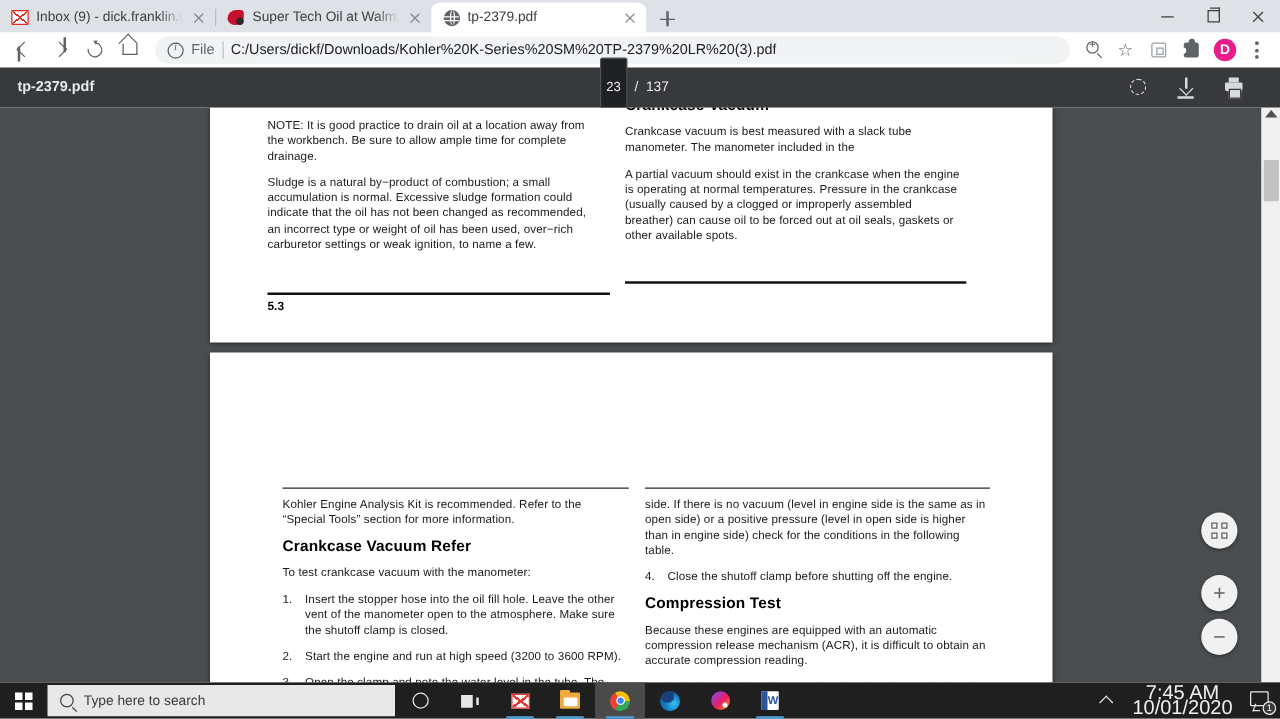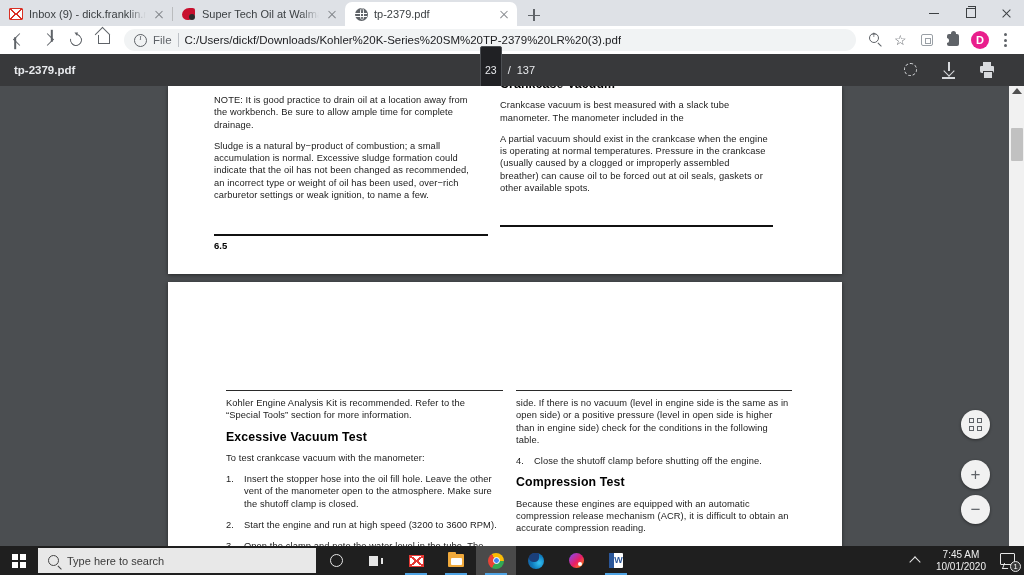--- a/index.html
+++ b/index.html
@@ -399,21 +399,21 @@
     position:absolute; right:0; display:flex; align-items:center; height:29px; gap:0;
   }
   .tray-chevron {
     width:26px; height:29px; position:relative;
   }
   .tray-chevron::before {
     content:""; position:absolute; left:9px; top:12px; width:7px; height:7px;
     border-left:1.3px solid #e6e6e6; border-top:1.3px solid #e6e6e6; transform: rotate(45deg);
   }
   .clock {
-    color:#f0f0f0; font-size:10px; line-height:12px; text-align:center; padding:0 8px;
+    color:#f0f0f0; font-size:16px; line-height:12px; text-align:center; padding:0 8px;
   }
   .notif { width:30px; height:29px; position:relative; }
   .notif-box {
     position:absolute; left:6px; top:7px; width:15px; height:12px;
     border:1.4px solid #e6e6e6; border-radius:1px;
   }
   .notif-box::after {
     content:""; position:absolute; left:2px; bottom:-5px; width:5px; height:5px;
     border-left:1.4px solid #e6e6e6; border-bottom:1.4px solid #e6e6e6;
     transform: skewX(-20deg);
@@ -527,37 +527,37 @@
   </div>
 
   <div class="pdf-body">
 
     <div class="pdf-page page-one">
       <div class="col-text p1-left">
         <p>NOTE: It is good practice to drain oil at a location away from the workbench. Be sure to allow ample time for complete drainage.</p>
         <p>Sludge is a natural by−product of combustion; a small accumulation is normal. Excessive sludge formation could indicate that the oil has not been changed as recommended, an incorrect type or weight of oil has been used, over−rich carburetor settings or weak ignition, to name a few.</p>
       </div>
       <div class="rule p1-rule-l"></div>
-      <div class="page-folio p1-folio">6.5</div>
+      <div class="page-folio p1-folio">5.3</div>
 
       <div class="col-text p1-right">
         <div class="sec-head">Crankcase Vacuum</div>
         <p>Crankcase vacuum is best measured with a slack tube manometer. The manometer included in the</p>
         <p>A partial vacuum should exist in the crankcase when the engine is operating at normal temperatures. Pressure in the crankcase (usually caused by a clogged or improperly assembled breather) can cause oil to be forced out at oil seals, gaskets or other available spots.</p>
       </div>
       <div class="rule p1-rule-r"></div>
     </div>
 
     <div class="pdf-page page-two">
       <div class="rule-thin p2-rule-l"></div>
       <div class="rule-thin p2-rule-r"></div>
 
       <div class="col-text p2-left">
         <p>Kohler Engine Analysis Kit is recommended. Refer to the “Special Tools” section for more information.</p>
-        <div class="sec-head">Excessive Vacuum Test</div>
+        <div class="sec-head">Crankcase Vacuum Refer</div>
         <p>To test crankcase vacuum with the manometer:</p>
         <ul class="num-list">
           <li>
             <span class="n">1.</span>
             <span>Insert the stopper hose into the oil fill hole. Leave the other vent of the manometer open to the atmosphere. Make sure the shutoff clamp is closed.</span>
           </li>
           <li>
             <span class="n">2.</span>
             <span>Start the engine and run at high speed (3200 to 3600 RPM).</span>
           </li>

